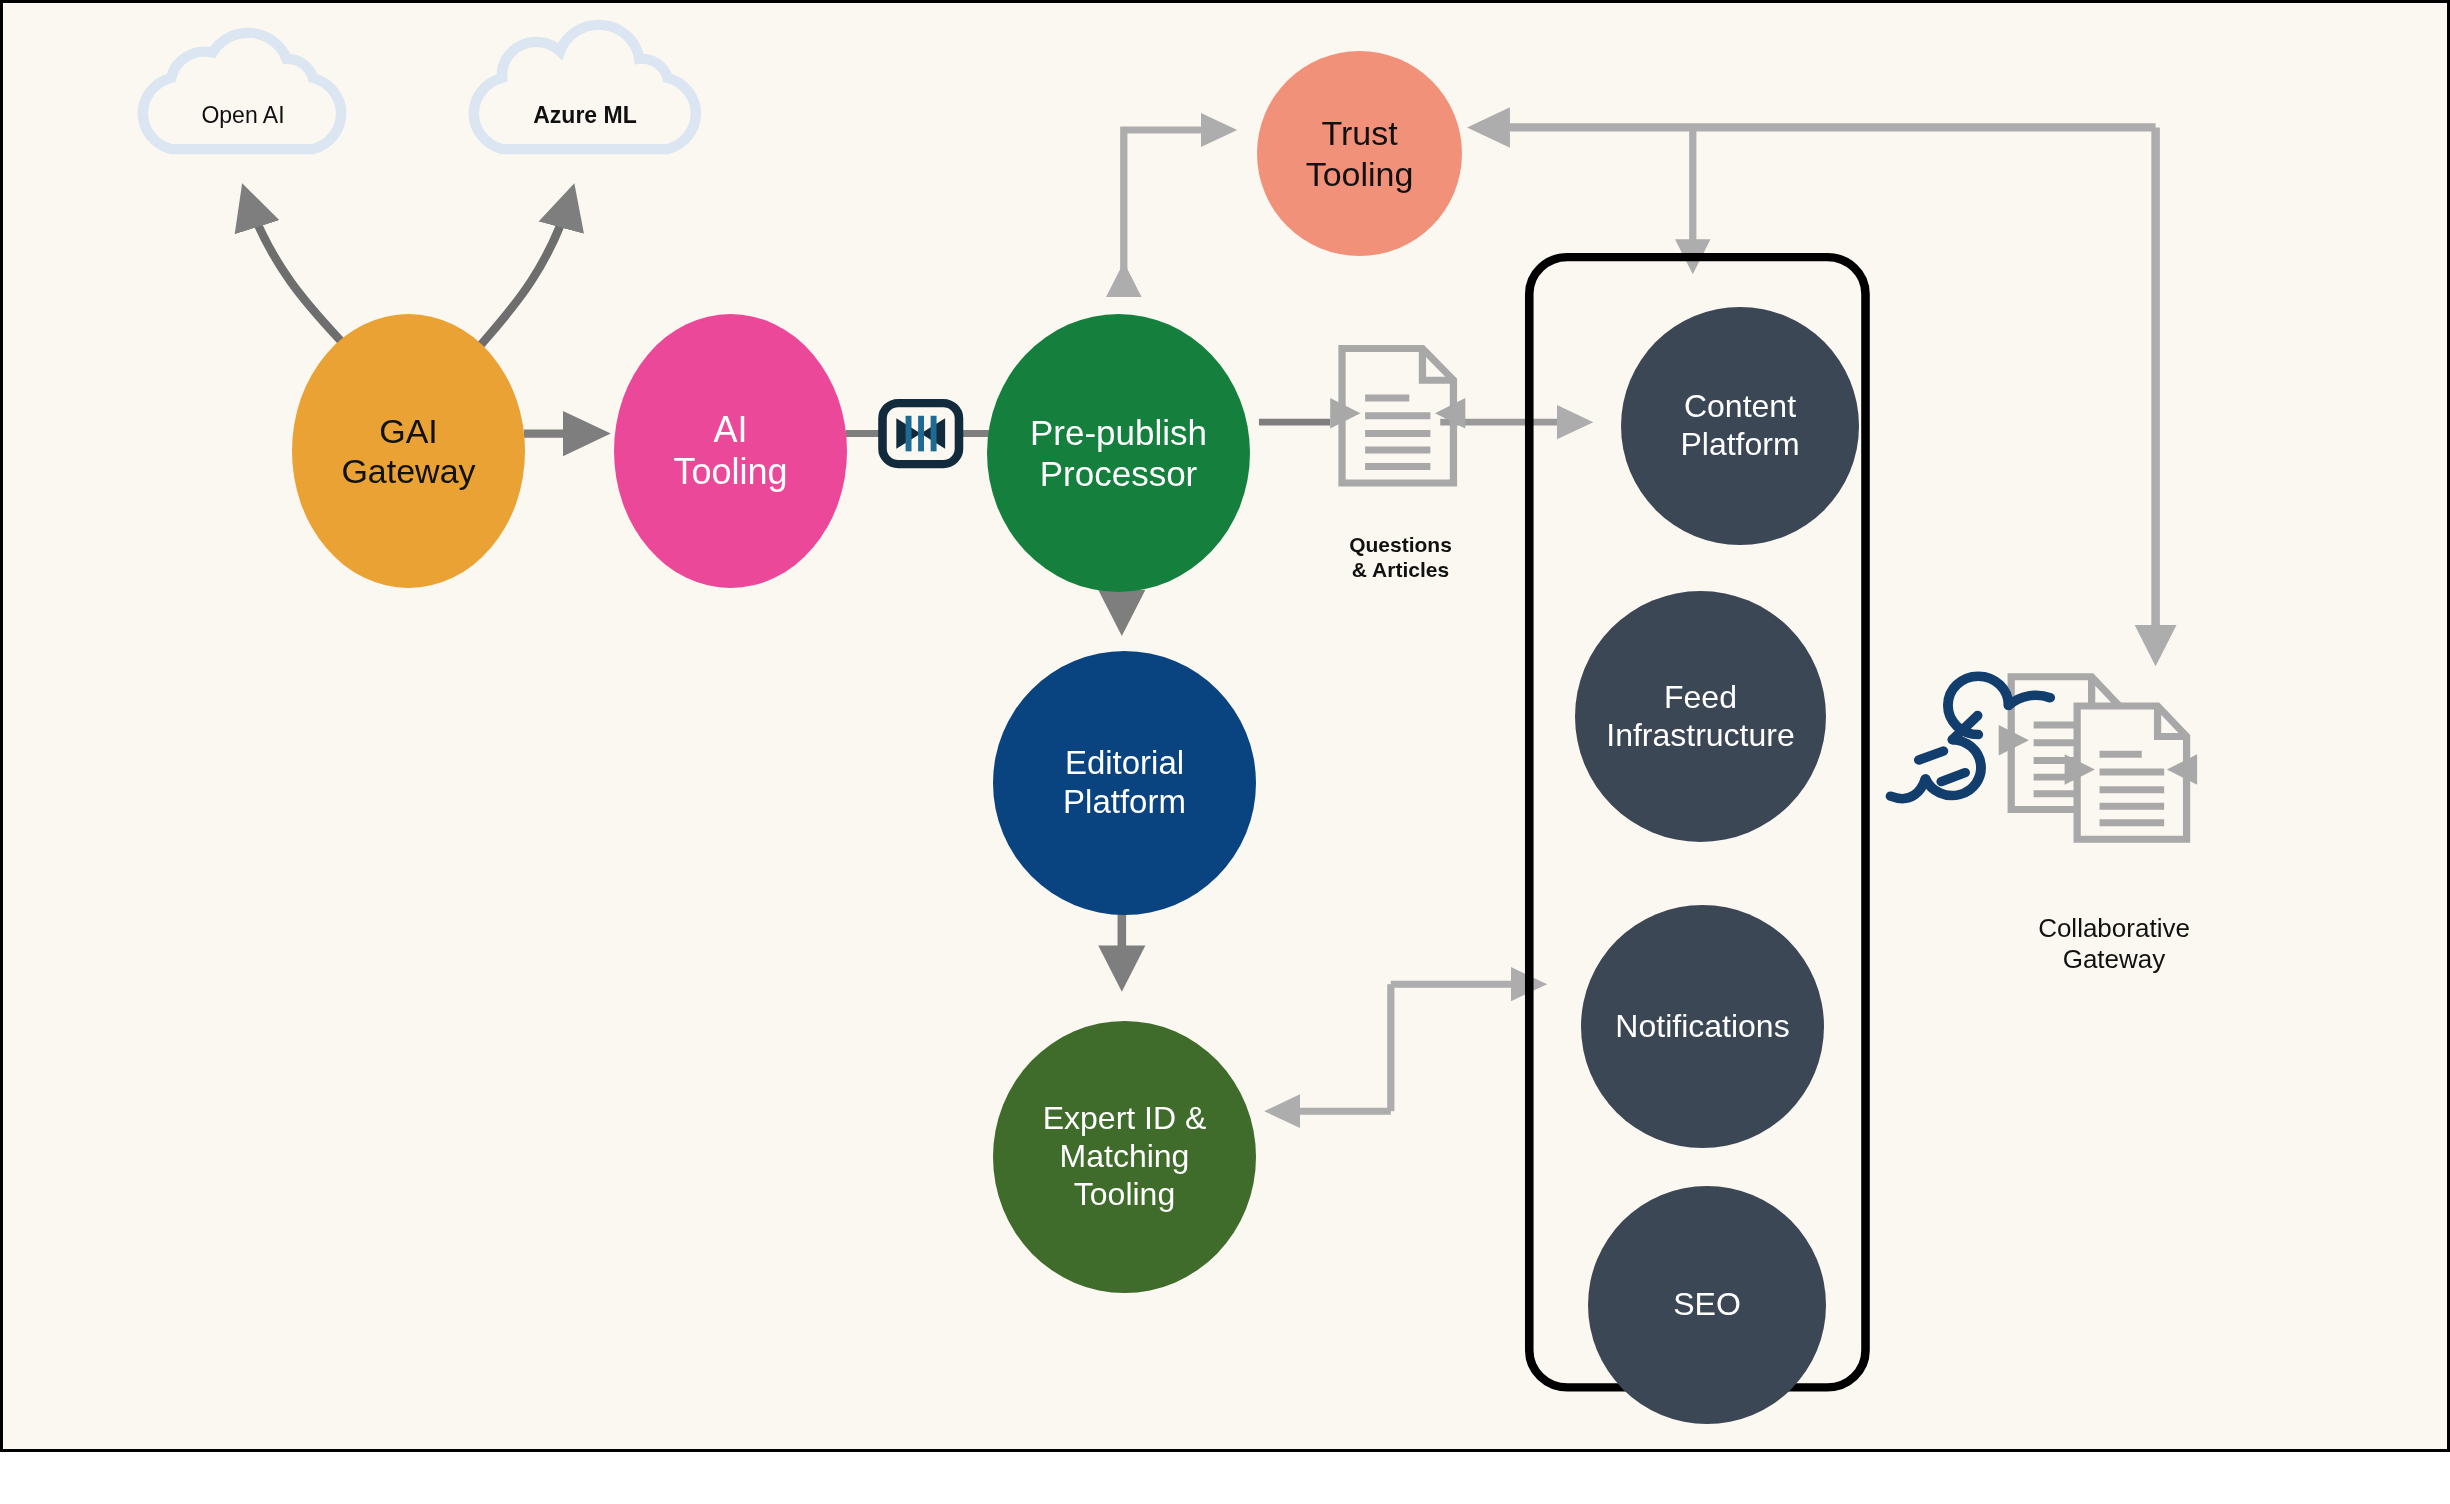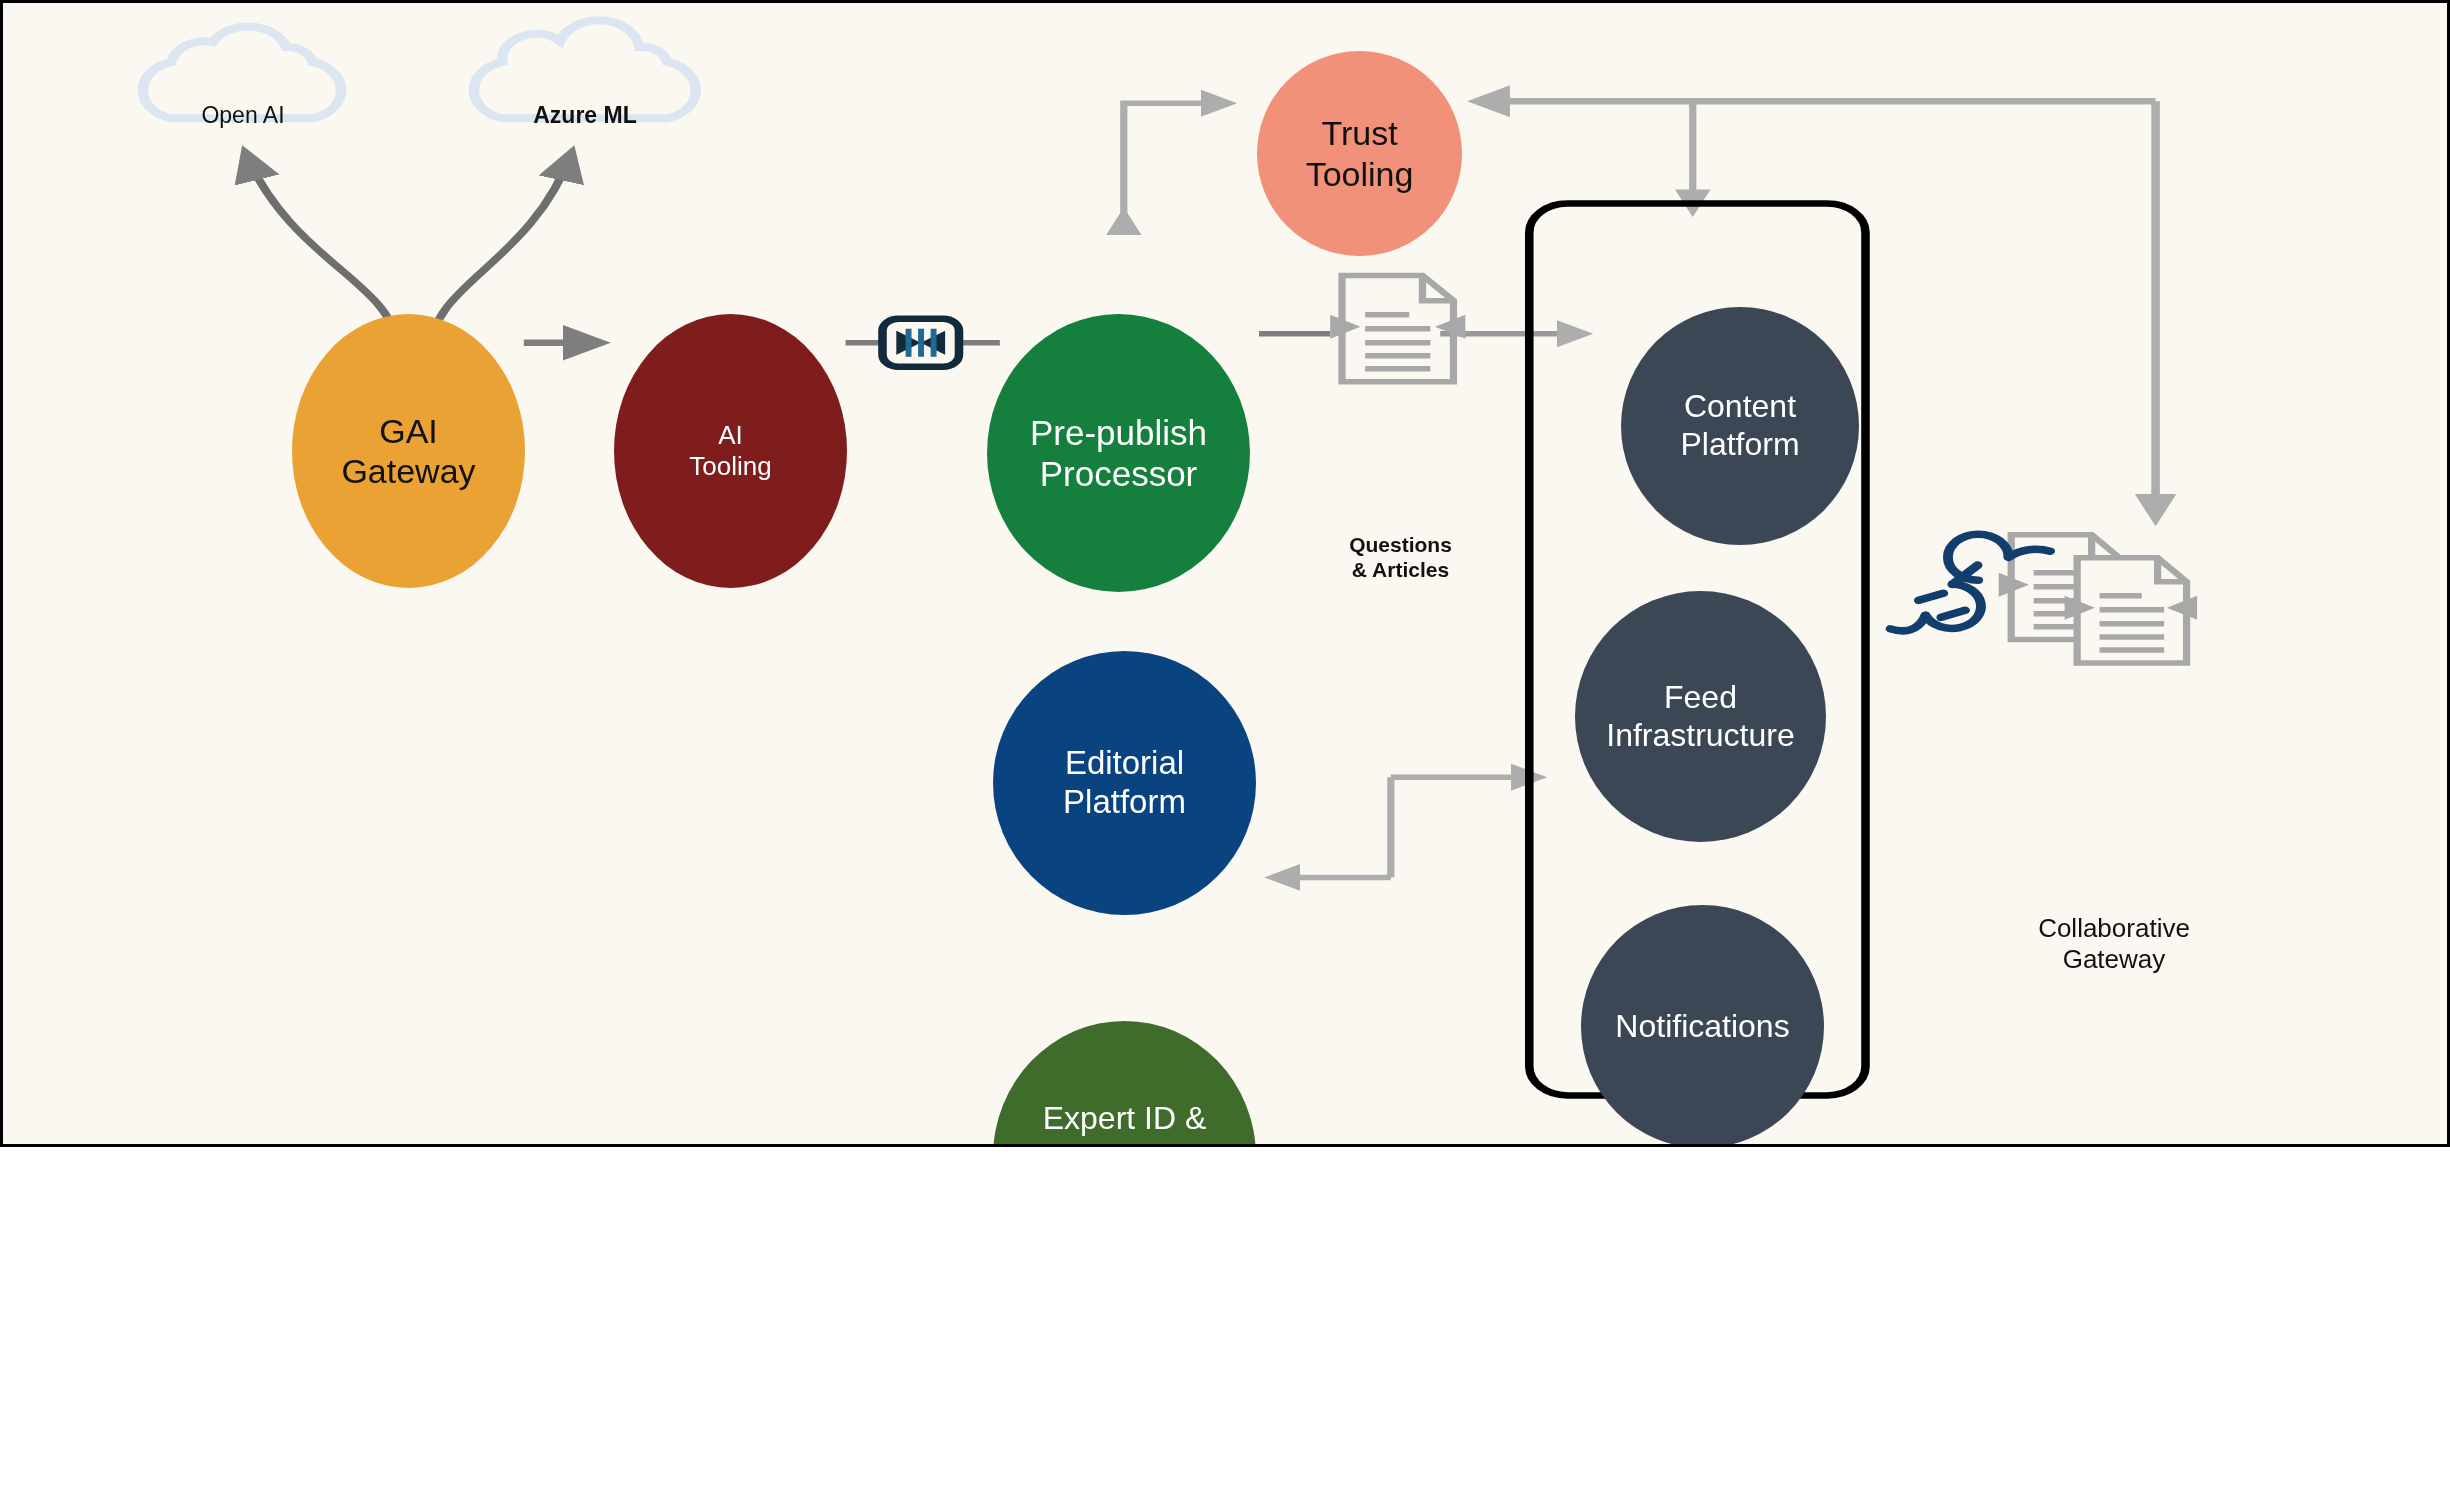--- a/index.html
+++ b/index.html
@@ -1,19 +1,19 @@
 <!DOCTYPE html>
 <html style="font-size:10.6px"><head>
 <meta charset="utf-8">
 <style>
   html,body{margin:0;padding:0;background:#ffffff;}
   body{font-family:"Liberation Sans",sans-serif;}
   #stage{
     position:relative;
-    width:2450px;height:1147px;
+    width:2450px;height:1452px;
     background:#FBF8F1;
     box-sizing:border-box;
     border:3.3px solid #000000;
     overflow:hidden;
     padding-left:42px;
   }
   #svgroot{position:absolute;inset:0;width:100%;height:100%;}
   .node{position:absolute;display:flex;align-items:center;justify-content:center;text-align:center;border-radius:50%;}
   .node span{display:block;line-height:1.18;white-space:pre-line;}
   .cap{position:absolute;text-align:center;color:#111111;line-height:1.2;white-space:pre-line;}
@@ -166,21 +166,21 @@
   </div>
   <div class="cloudlbl" style="left:499px;top:99px;width:166px;font-size:23px;font-weight:bold;">
     <span>Azure ML</span>
   </div>
 
   <div class="node" style="left:289px;top:311px;width:233px;height:274px;background:#E9A233;color:#111111;font-size:34px;">
     <span>GAI
 Gateway</span>
   </div>
 
-  <div class="node" style="left:611px;top:311px;width:233px;height:274px;background:#7f1d1d;color:#FFFFFF;font-size:26px;">
+  <div class="node" style="left:611px;top:311px;width:233px;height:274px;background:#ec4899;color:#FFFFFF;font-size:36px;">
     <span>AI
 Tooling</span>
   </div>
 
   <div class="node" style="left:984px;top:311px;width:263px;height:278px;background:#15803d;color:#FFFFFF;font-size:35px;">
     <span>Pre-publish
 Processor</span>
   </div>
 
   <div class="node" style="left:990px;top:648px;width:263px;height:264px;background:#0A4480;color:#FFFFFF;font-size:33px;">

